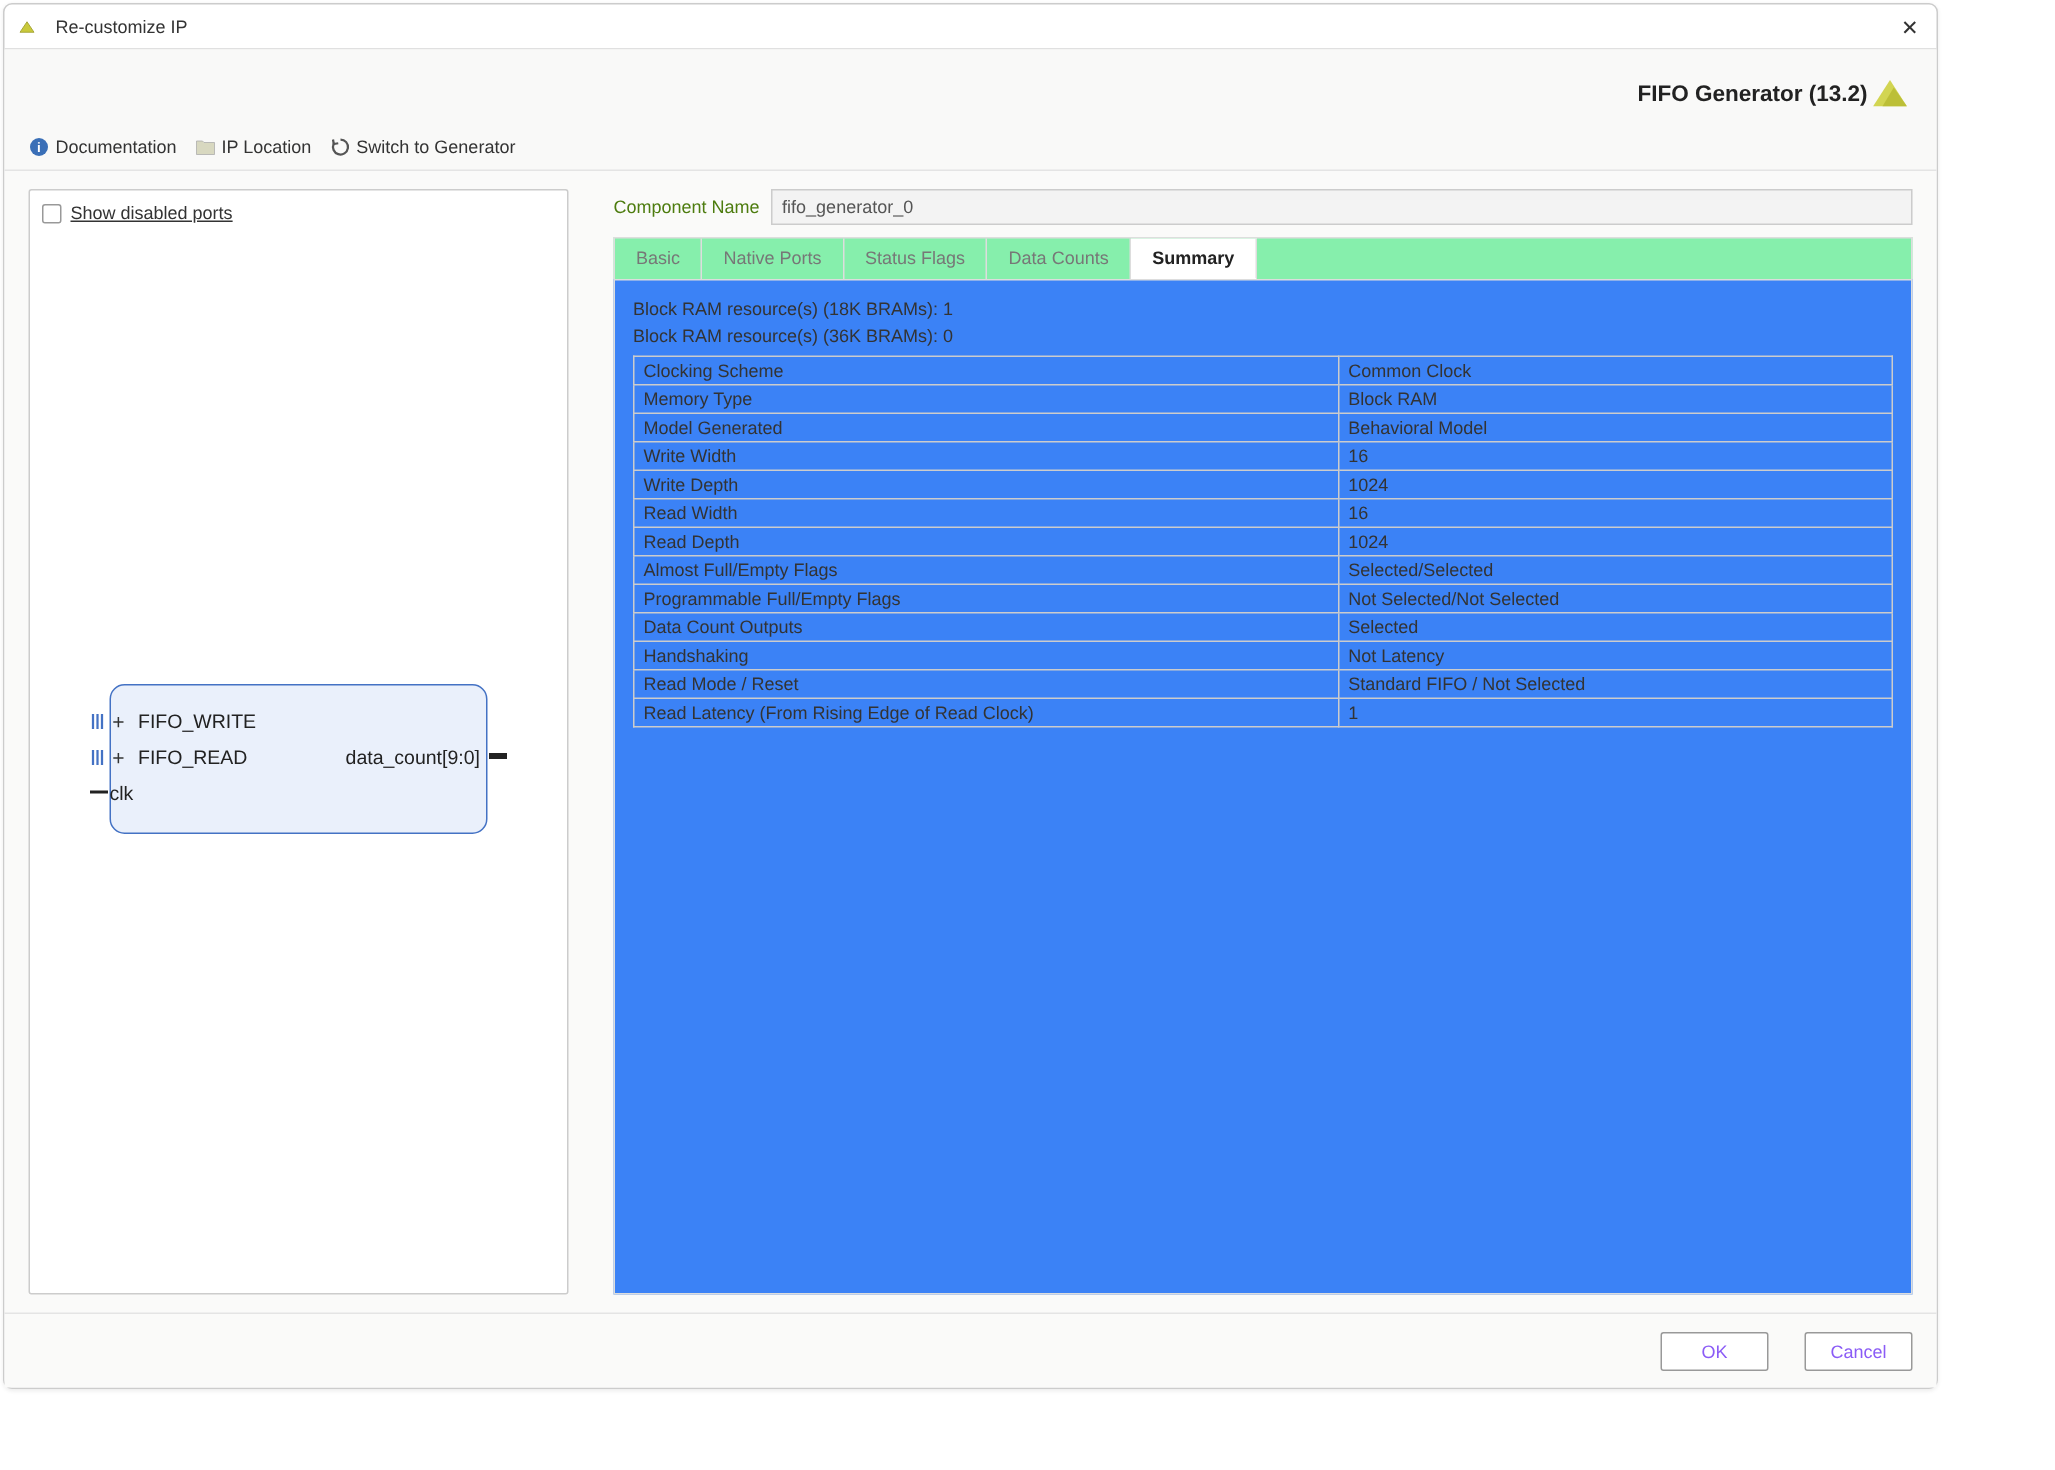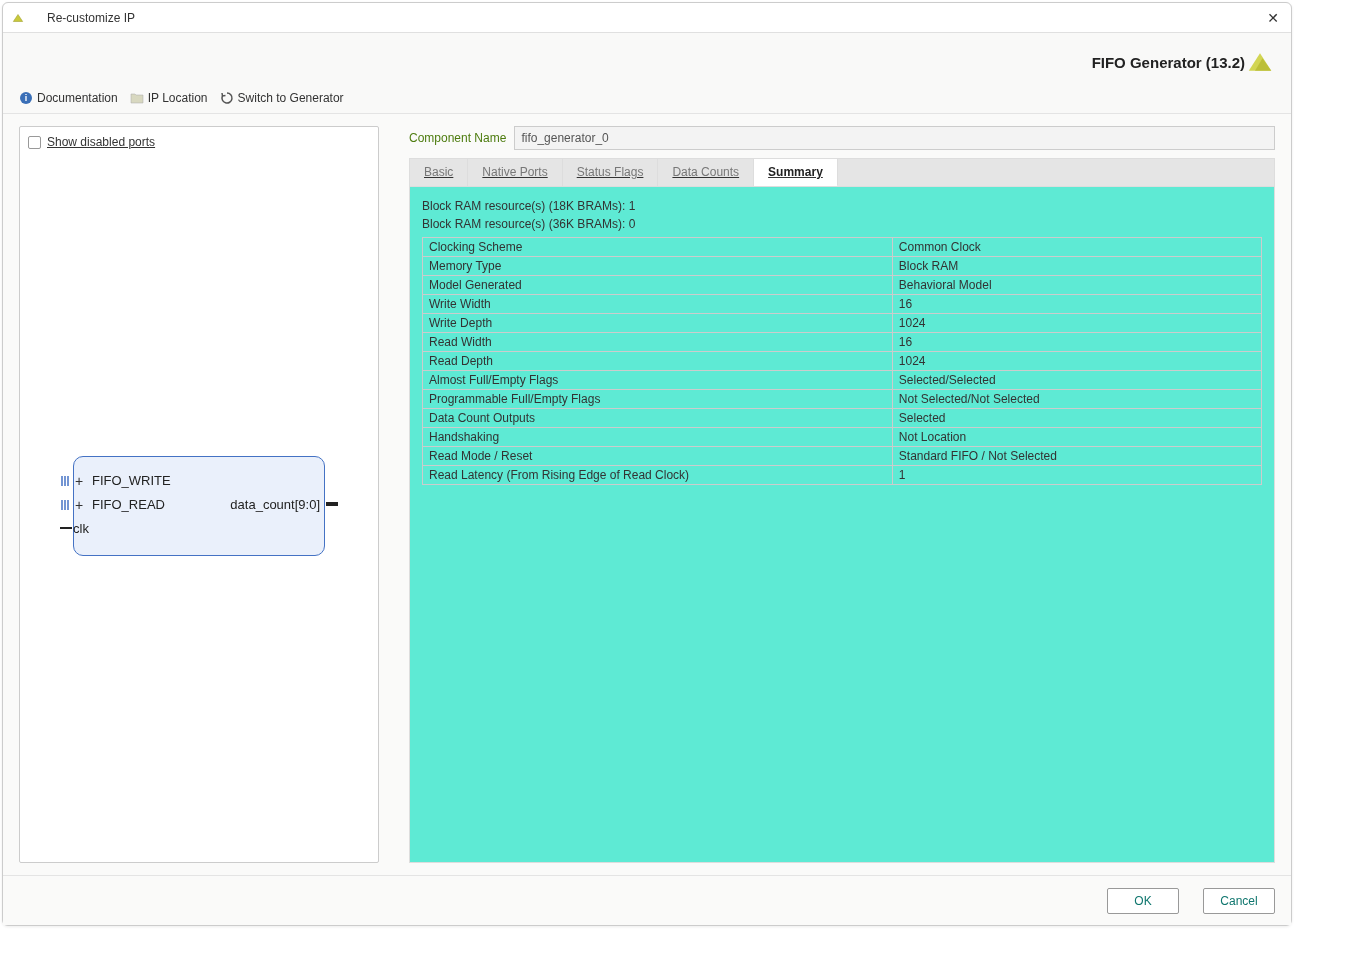--- a/index.html
+++ b/index.html
@@ -26,21 +26,21 @@
   }
   
   .titlebar {
     height: 30px;
     border-bottom: 1px solid #e0e0e0;
     display: flex;
     align-items: center;
     padding: 0 8px;
     justify-content: space-between;
   }
-  .titlebar-left { display: flex; align-items: center; gap: 22px; }
+  .titlebar-left { display: flex; align-items: center; gap: 12px; }
   .titlebar-title { font-size: 12px; color: #333; }
   .close-x {
     font-size: 14px;
     color: #333;
     cursor: pointer;
     padding: 0 4px;
   }
   
   .logo-small svg { width: 14px; height: 14px; display: block; }
 
@@ -182,42 +182,41 @@
     height: 22px;
     border: 1px solid #ccc;
     background: #f3f3f3;
     padding: 11px 6px;
     font-size: 12px;
     color: #555;
   }
   
   .tabs-bar {
     display: flex;
-    background: #e5e5e5;
+    background: #86efac;
     border: 1px solid #ddd;
     border-bottom: none;
-    text-decoration: underline;
   }
   .tab {
     padding: 6px 14px;
     font-size: 12px;
     color: #777;
     cursor: pointer;
     border-right: 1px solid #ddd;
   }
   .tab.active {
     background: #fff;
     color: #222;
     font-weight: bold;
     border-bottom: 2px solid #fff;
     margin-bottom: -1px;
   }
   .tab-content {
     flex: 1;
-    background: #5eead4;
+    background: #3b82f6;
     border: 1px solid #ddd;
     padding: 12px;
     overflow: auto;
   }
   .info-line {
     font-size: 12px;
     color: #333;
     margin-bottom: 4px;
   }
   .summary-table {
@@ -243,21 +242,21 @@
     align-items: center;
     gap: 24px;
     padding: 0 16px;
   }
   .btn {
     min-width: 72px;
     height: 26px;
     border: 1px solid #999;
     background: #fff;
     font-size: 12px;
-    color: #0f766e;
+    color: #8b5cf6;
     cursor: pointer;
     border-radius: 2px;
   }
 </style>
 </head>
 <body>
 
 <div class="window">
 
   <div class="titlebar">
@@ -409,21 +408,21 @@
               <tr>
                 <td>Programmable Full/Empty Flags</td>
                 <td>Not Selected/Not Selected</td>
               </tr>
               <tr>
                 <td>Data Count Outputs</td>
                 <td>Selected</td>
               </tr>
               <tr>
                 <td>Handshaking</td>
-                <td>Not Location</td>
+                <td>Not Latency</td>
               </tr>
               <tr>
                 <td>Read Mode / Reset</td>
                 <td>Standard FIFO / Not Selected</td>
               </tr>
               <tr>
                 <td>Read Latency (From Rising Edge of Read Clock)</td>
                 <td>1</td>
               </tr>
             </tbody>

